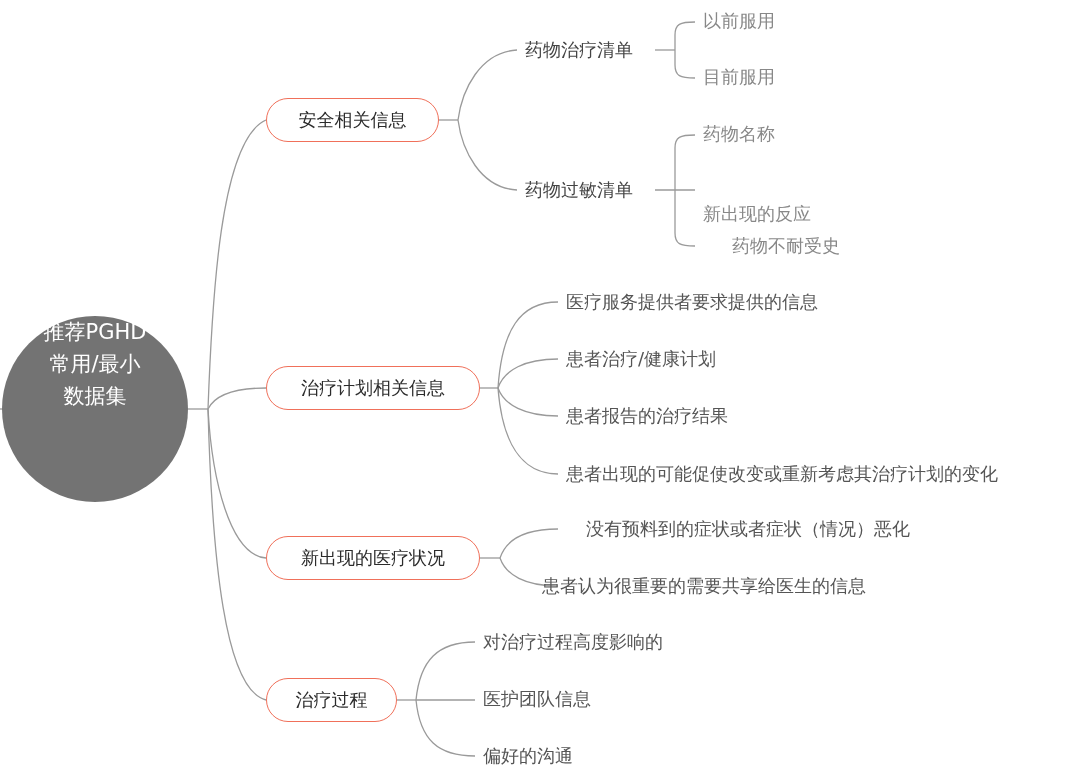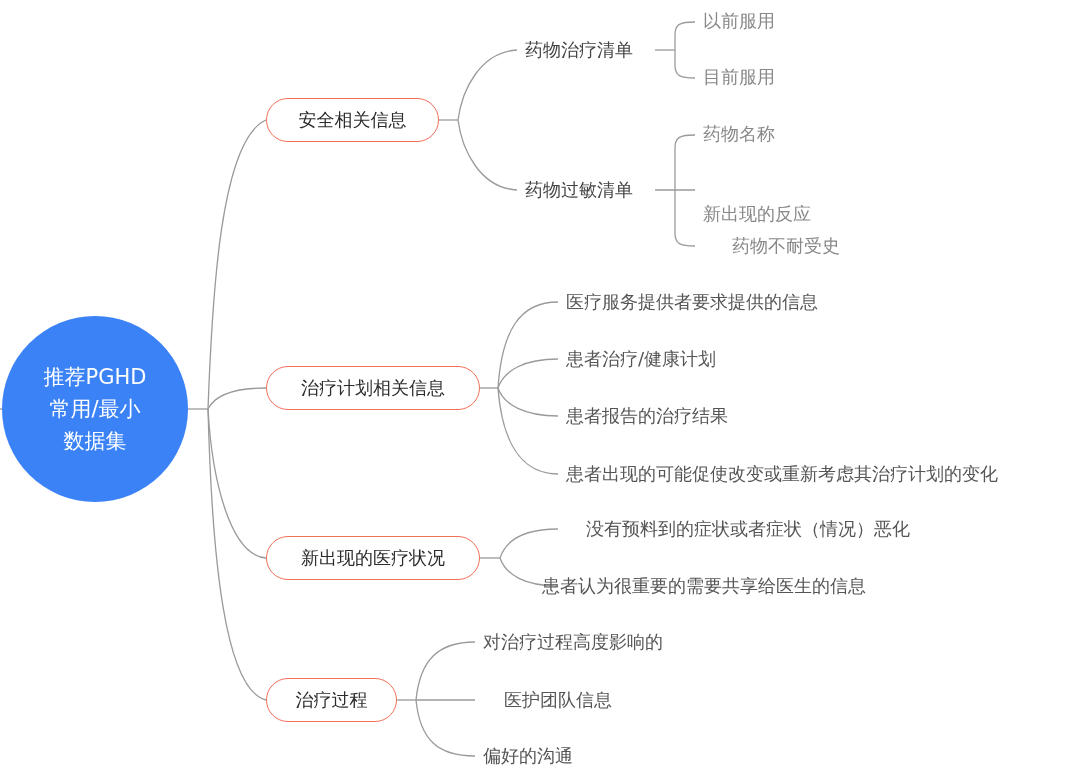--- a/index.html
+++ b/index.html
@@ -2,22 +2,22 @@
 <html><head>
 <meta charset="utf-8">
 <style>
   html, body { margin: 0; padding: 0; background: #ffffff; }
   body { width: 1080px; height: 782px; position: relative; overflow: hidden;
          font-family: "DejaVu Sans", "Liberation Sans", sans-serif; }
   #canvas { position: absolute; left: 0; top: 0; width: 1080px; height: 782px; }
   svg.links { position: absolute; left: 0; top: 0; }
   .root {
     position: absolute; left: 2px; top: 316px; width: 186px; height: 186px;
-    border-radius: 50%; background: #3b82f6;
-    display: flex; align-items: center; justify-content: center; text-align: center;
+    border-radius: 50%; background: #737373;
+    display: flex; align-items: flex-start; justify-content: center; text-align: center;
     color: #ffffff; font-size: 21px; line-height: 32px; font-weight: 500;
   }
   .root span { display: block; }
   .branch {
     position: absolute; height: 44px; box-sizing: border-box;
     border: 1.5px solid #F0705A; border-radius: 23px; background: #ffffff;
     display: flex; align-items: center; justify-content: center;
     color: #2b2b2b; font-size: 18px; padding: 0 22px; white-space: nowrap;
   }
   .sub {
@@ -104,16 +104,16 @@
   <div class="branch" style="left:266px; top:536px; width:214px;">
     <span>新出现的医疗状况</span>
   </div>
   <div class="leaf" style="left:566px; top:517px;margin-left:20px;">没有预料到的症状或者症状（情况）恶化</div>
   <div class="leaf" style="left:542px; top:574px;">患者认为很重要的需要共享给医生的信息</div>
 
   <div class="branch" style="left:266px; top:678px; width:131px;">
     <span>治疗过程</span>
   </div>
   <div class="leaf" style="left:483px; top:630px;">对治疗过程高度影响的</div>
-  <div class="leaf" style="left:504px; top:688px;">医护团队信息</div>
+  <div class="leaf" style="left:483px; top:688px;font-family:Liberation Mono, monospace;">医护团队信息</div>
   <div class="leaf" style="left:483px; top:744px;">偏好的沟通</div>
 
 </div>
 
 </body></html>

